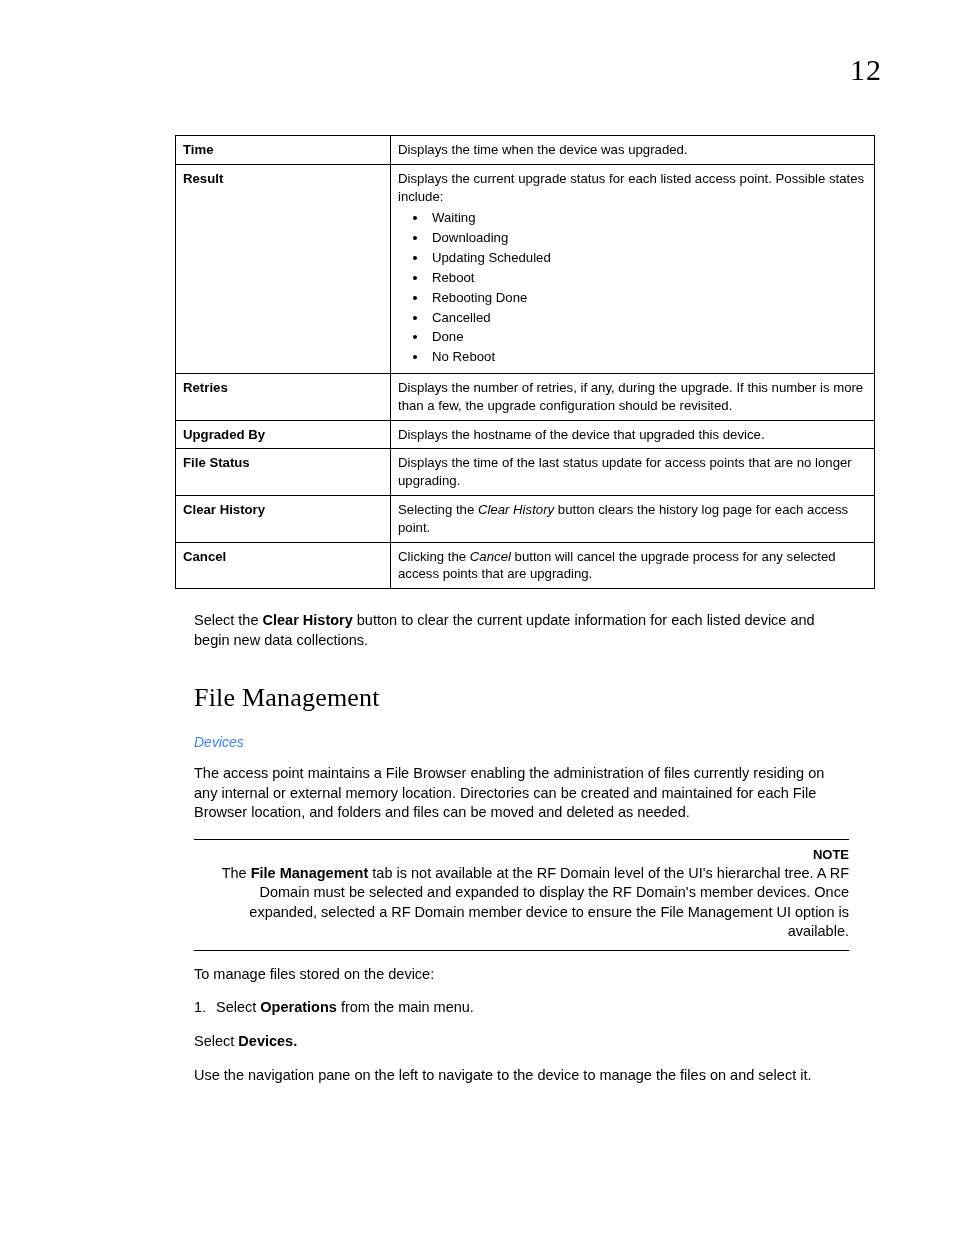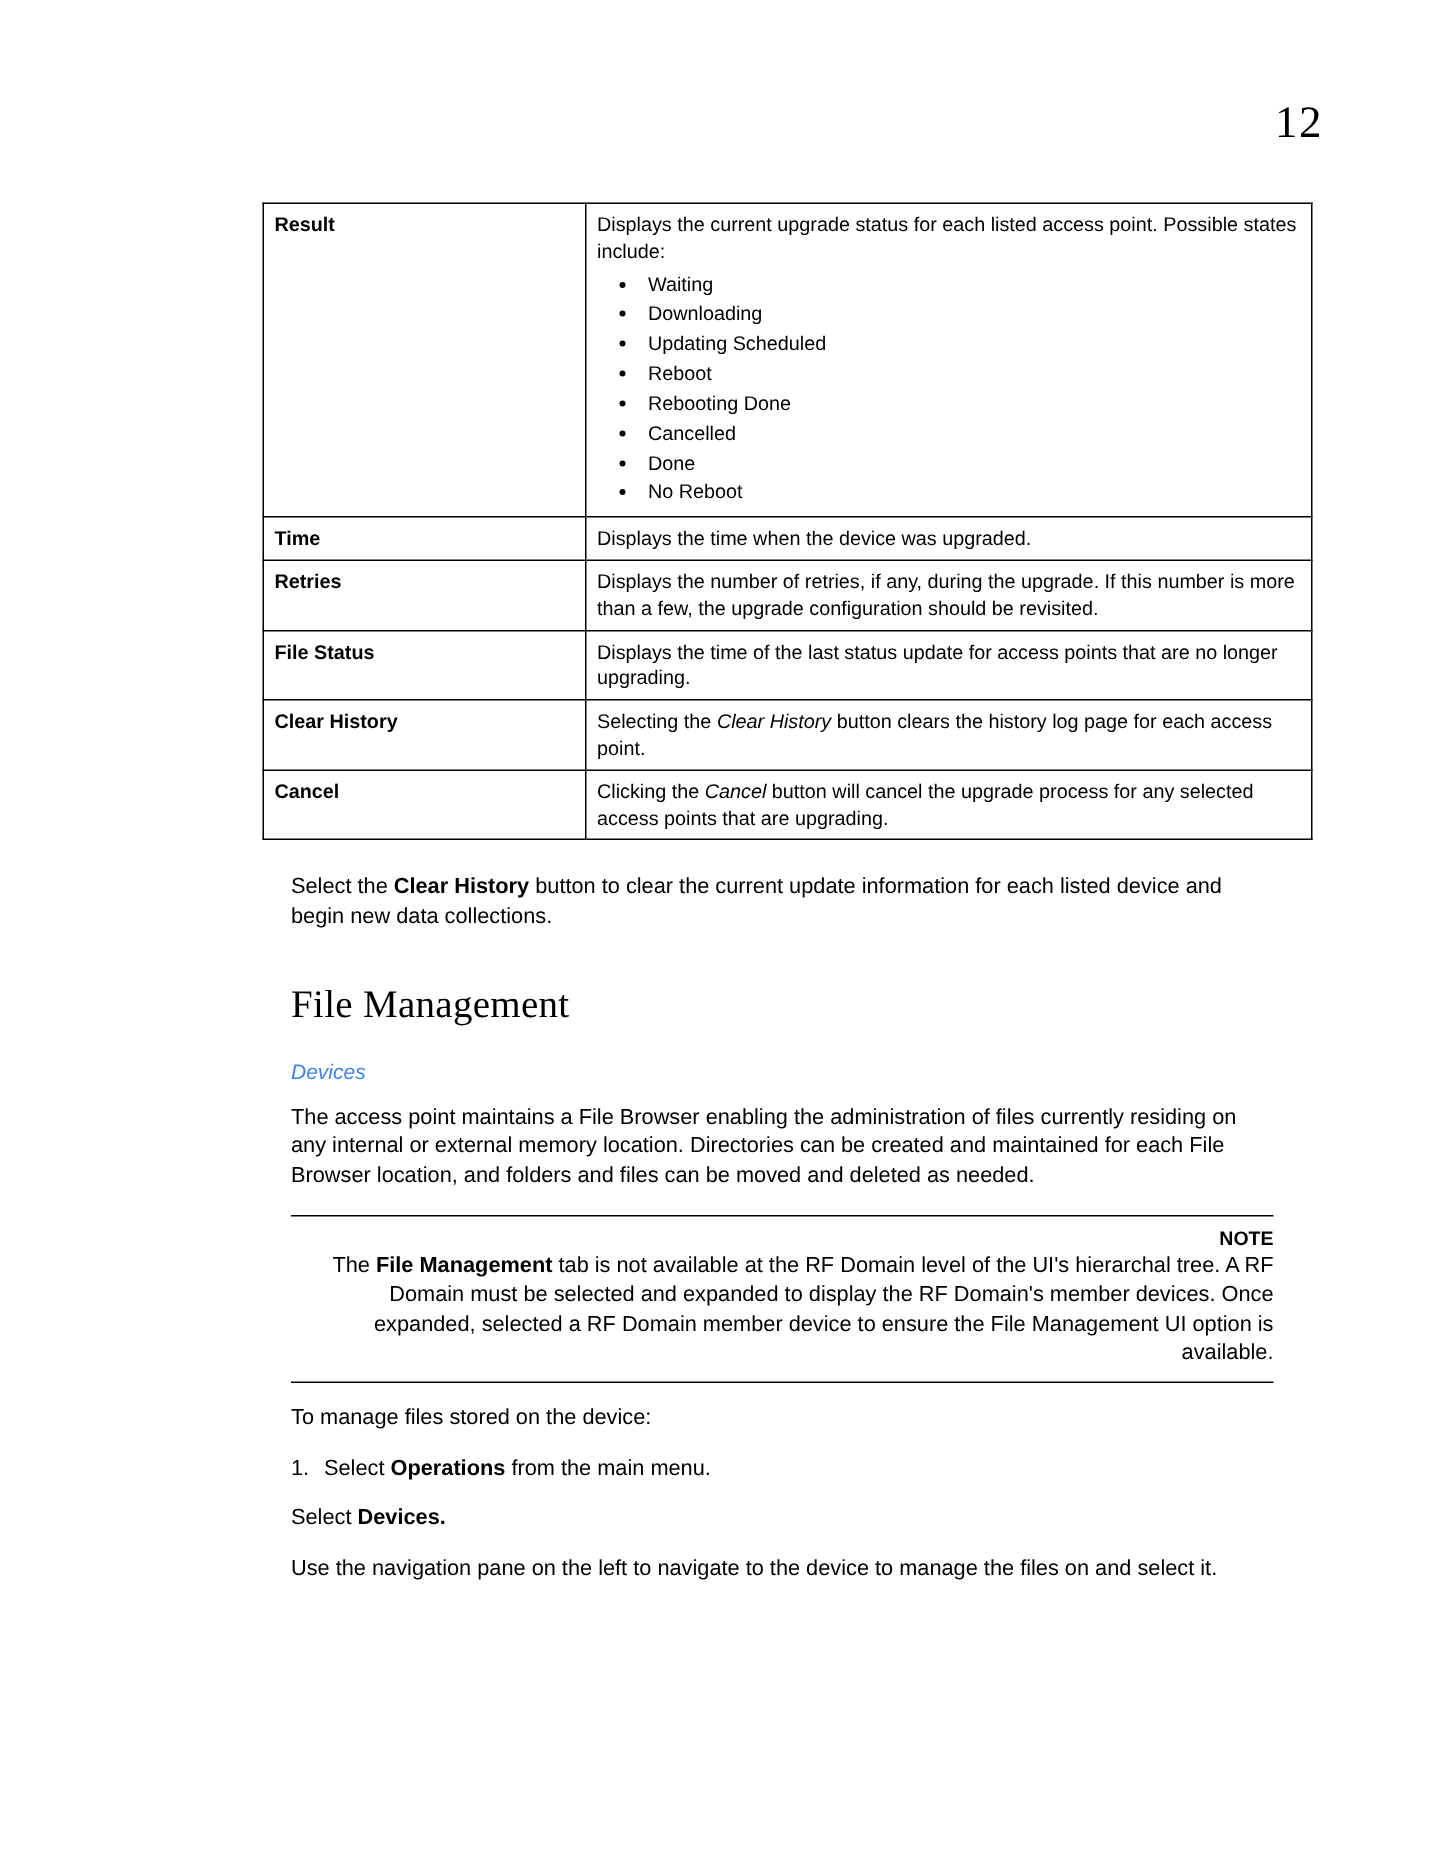--- a/index.html
+++ b/index.html
@@ -8,21 +8,21 @@
     height: 1235px;
     background: #fff;
     font-family: Arial, Helvetica, sans-serif;
     color: #000;
     position: relative;
     font-size: 14.5px;
     line-height: 1.35;
   }
   .page-number {
     position: absolute;
-    top: 62px;
+    top: 50px;
     right: 72px;
     font-size: 30px;
     font-family: Georgia, 'Times New Roman', serif;
     letter-spacing: 1px;
   }
   .content {
     position: absolute;
     top: 135px;
     left: 175px;
     width: 700px;
@@ -90,42 +90,46 @@
 </head>
 <body>
 
 <div class="page-number">12</div>
 
 <div class="content">
 
   <table class="def">
     <tbody>
         <tr>
+      <td class="label">Time</td>
+      <td>Displays the time when the device was upgraded.</td>
+    </tr>
+    <tr>
       <td class="label">Result</td>
       <td>
         <span>Displays the current upgrade status for each listed access point. Possible states include:</span>
         <ul class="states">
           <li>Waiting</li>
           <li>Downloading</li>
           <li>Updating Scheduled</li>
           <li>Reboot</li>
           <li>Rebooting Done</li>
           <li>Cancelled</li>
           <li>Done</li>
           <li>No Reboot</li>
         </ul>
       </td>
     </tr>
     <tr>
-      <td class="label">Time</td>
-      <td>Displays the time when the device was upgraded.</td>
+      <td class="label">Retries</td>
+      <td>Displays the number of retries, if any, during the upgrade. If this number is more than a few, the upgrade configuration should be revisited.</td>
     </tr>
     <tr>
-      <td class="label">Retries</td>
-      <td>Displays the number of retries, if any, during the upgrade. If this number is more than a few, the upgrade configuration should be revisited.</td>
+      <td class="label">Upgraded By</td>
+      <td>Displays the hostname of the device that upgraded this device.</td>
     </tr>
     <tr>
       <td class="label">File Status</td>
       <td>Displays the time of the last status update for access points that are no longer upgrading.</td>
     </tr>
     <tr>
       <td class="label">Clear History</td>
       <td>
         <span>Selecting the </span><span class="i">Clear History</span><span> button clears the history log page for each access point.</span>
       </td>

